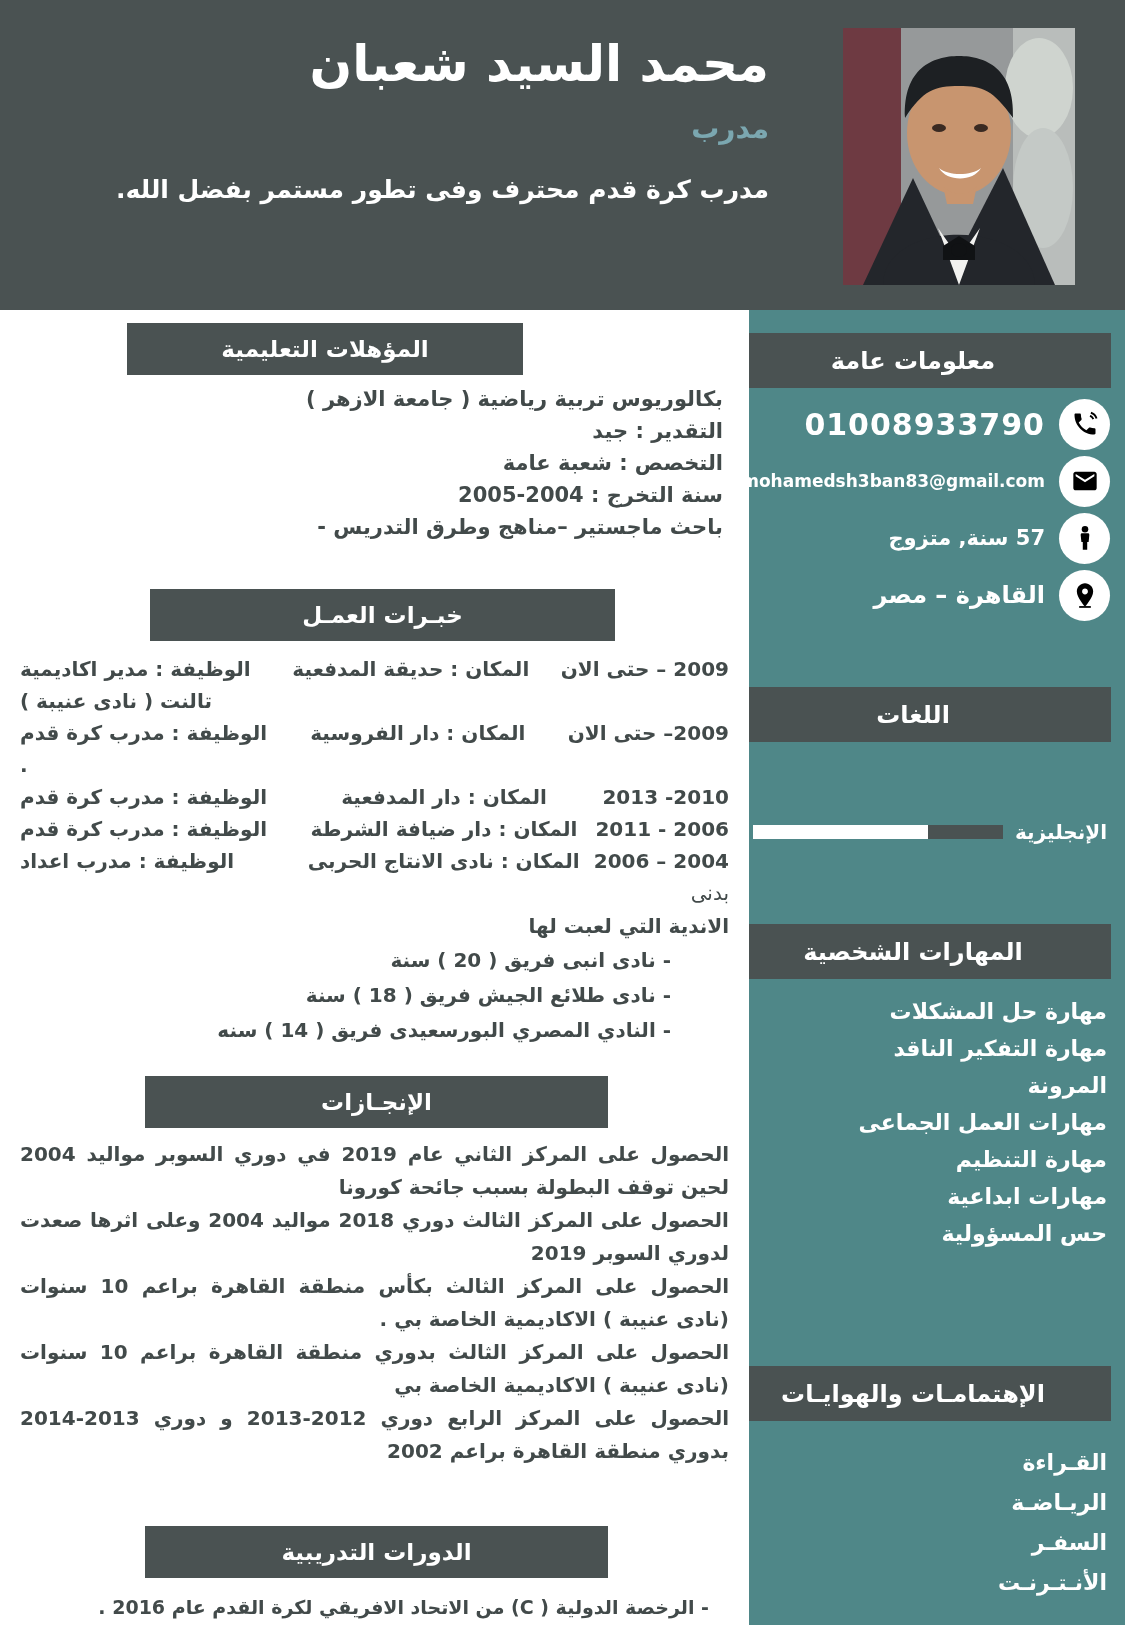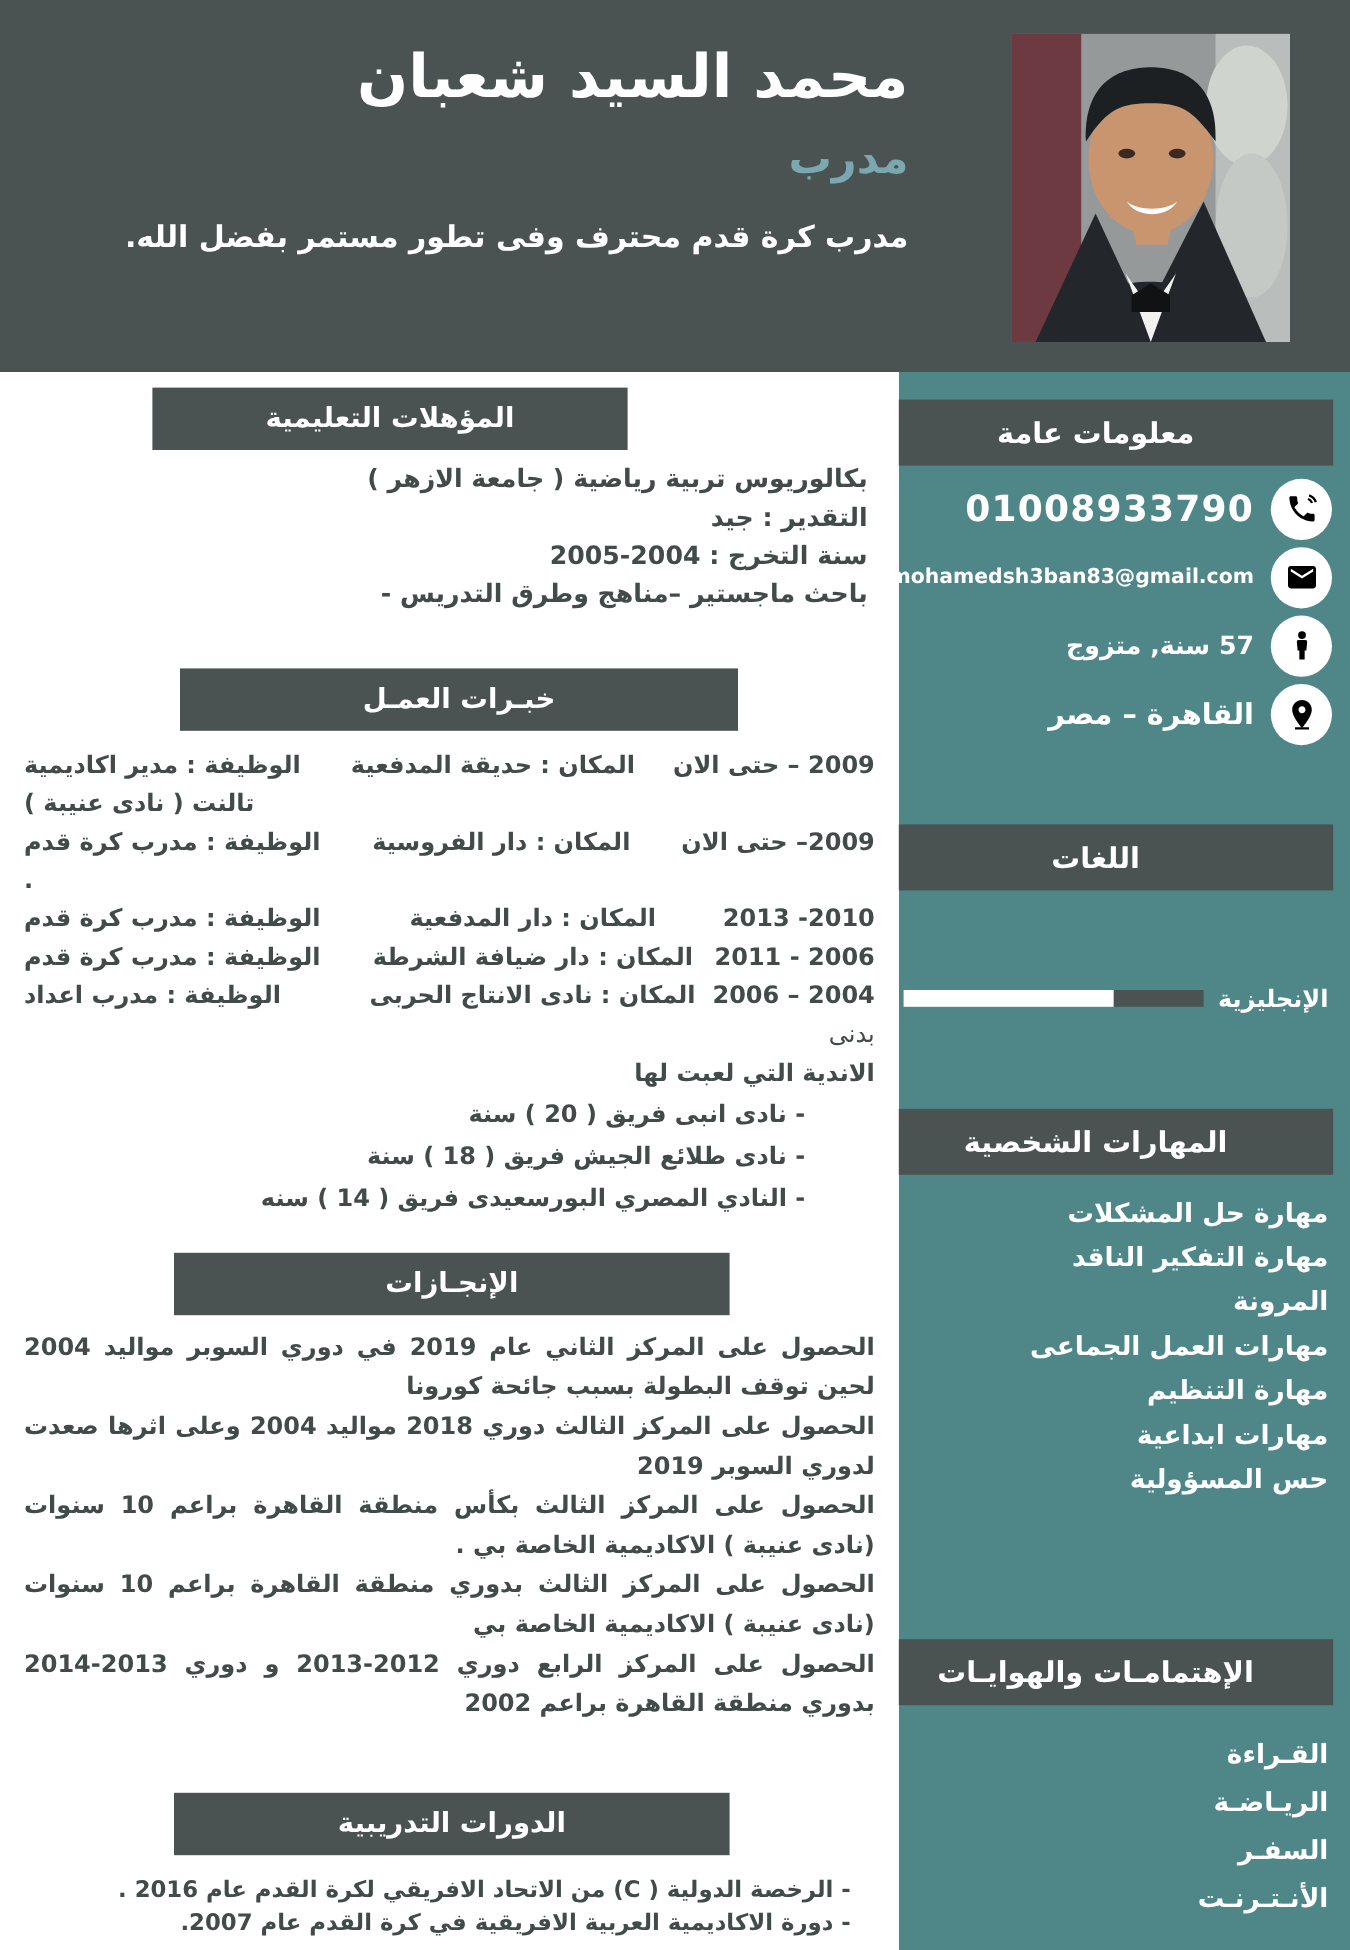--- a/index.html
+++ b/index.html
@@ -7,24 +7,24 @@
     width:1125px;height:1625px;position:relative;background:#ffffff;
     font-family:"DejaVu Sans","Liberation Sans",sans-serif;
     overflow:hidden;direction:rtl;
   }
   
   .header{
     position:absolute;top:0;left:0;width:1125px;height:310px;
     background:#4a5252;color:#fff;
   }
   .header-text{
-    position:absolute;top:36px;right:368px;text-align:right;direction:rtl;
+    position:absolute;top:36px;right:356px;text-align:right;direction:rtl;
   }
   .name{font-size:50px;font-weight:bold;color:#ffffff;line-height:1.15;white-space:nowrap;}
-  .job-title{font-size:36px;font-weight:bold;color:#7ba7b0;margin-top:18px;}
+  .job-title{font-size:28px;font-weight:bold;color:#7ba7b0;margin-top:18px;}
   .tagline{font-size:25px;font-weight:bold;color:#ffffff;margin-top:30px;white-space:nowrap;}
   .photo{
     position:absolute;top:28px;right:50px;width:232px;height:257px;overflow:hidden;
   }
   
   .sidebar{
     position:absolute;top:310px;right:0;width:376px;height:1315px;
     background:#4f8788;color:#fff;
   }
   .sb-bar{
@@ -203,20 +203,21 @@
     <div class="sb-item">الأنـتـرنـت</div>
   </div>
 </div>
 
 <div class="main">
 
   <div class="sec-bar bar-edu">المؤهلات التعليمية</div>
   <div class="edu-lines">
     <div>بكالوريوس تربية رياضية ( جامعة الازهر )</div>
     <div>التقدير : جيد</div>
+    <div>التخصص : شعبة عامة</div>
     <div>سنة التخرج : 2004-2005</div>
     <div>باحث ماجستير –مناهج وطرق التدريس -</div>
   </div>
 
   <div class="sec-bar bar-work">خبـرات العمـل</div>
   <div class="work-rows">
     <div class="work-row">
       <span class="work-period">2009 – حتى الان</span>
       <span class="work-place">المكان : حديقة المدفعية</span>
       <span class="work-job" style="white-space:normal">الوظيفة : مدير اكاديمية تالنت ( نادى عنيبة )</span>

